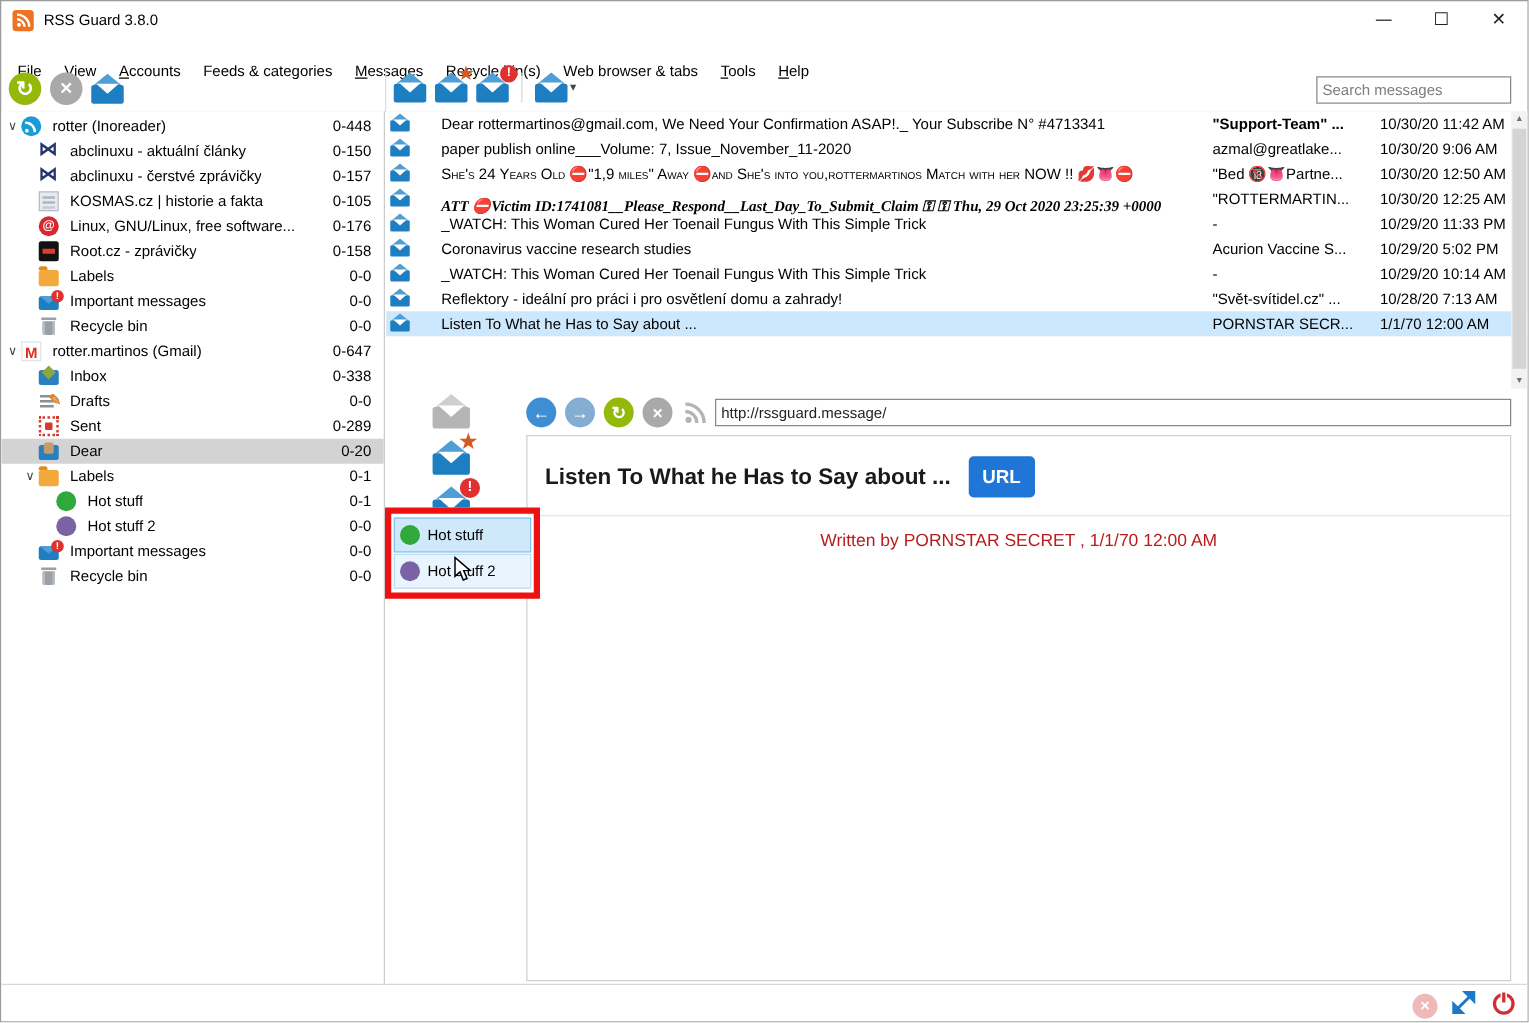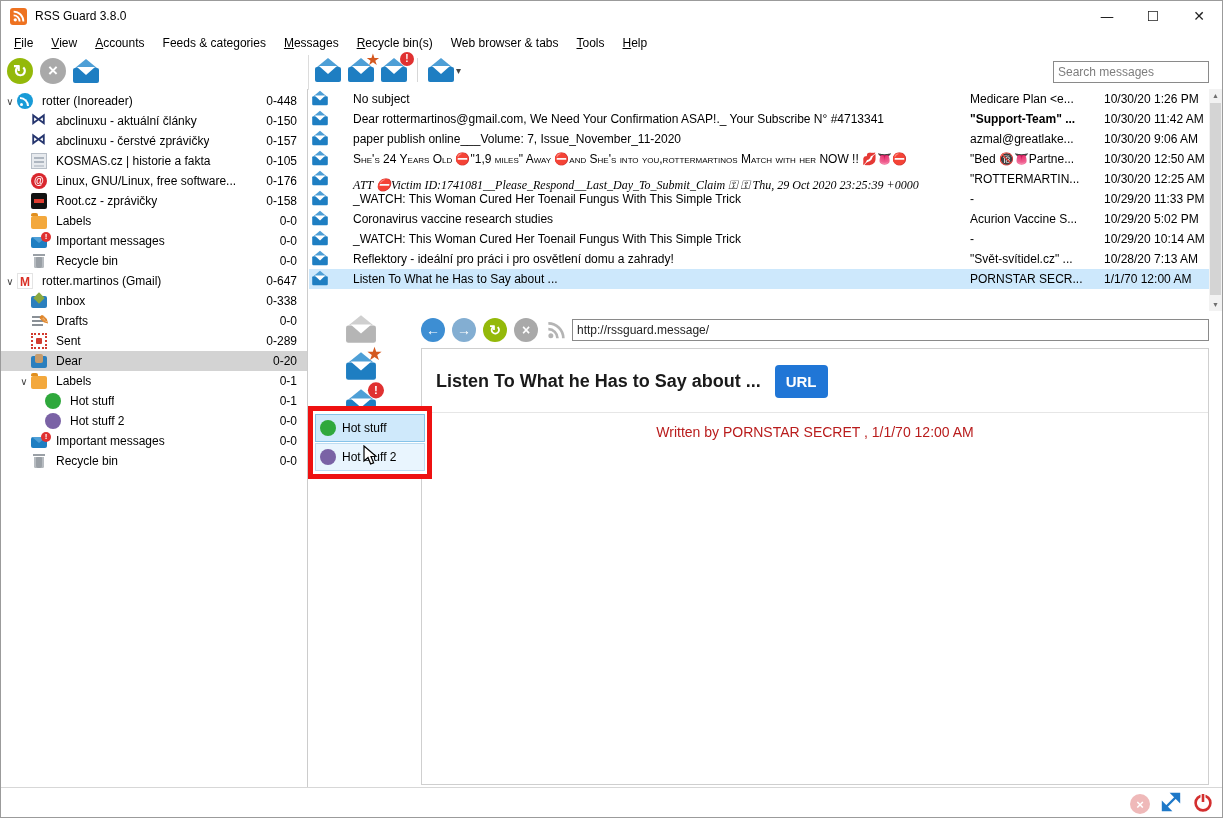--- a/index.html
+++ b/index.html
@@ -6,21 +6,21 @@
   #win{position:relative;width:1221px;height:816px;border:1px solid #9b9b9b;background:#fff;overflow:hidden;}
 
   
   #titlebar{position:absolute;top:0;left:0;right:0;height:30px;display:flex;align-items:center;}
   #appicon{width:17px;height:17px;background:#ee7220;border-radius:3px;margin-left:9px;display:flex;align-items:center;justify-content:center;}
   #apptitle{font-size:12px;color:#000;margin-left:8px;}
   #winctrls{position:absolute;right:0;top:0;height:30px;display:flex;}
   .wbtn{width:46px;height:30px;display:flex;align-items:center;justify-content:center;font-size:14px;color:#222;font-family:"DejaVu Sans",sans-serif;}
 
   
-  #menubar{position:absolute;top:30px;left:0;right:0;height:24px;display:flex;align-items:center;padding-left:4px;}
+  #menubar{position:absolute;top:44px;left:0;right:0;height:24px;display:flex;align-items:center;padding-left:4px;}
   .menu-item{font-size:12px;color:#000;padding:3px 9px;}
   .menu-item u{text-decoration:underline;}
 
   
   #toolbar{position:absolute;top:54px;left:0;right:0;height:34px;border-bottom:1px solid #e3e3e3;}
   #feed-tools{position:absolute;left:6px;top:3px;display:flex;align-items:center;gap:7px;}
   #msg-tools{position:absolute;left:314px;top:3px;display:flex;align-items:center;gap:7px;}
   #toolbar .tbdiv{position:absolute;left:307px;top:0;bottom:0;width:1px;background:#dcdcdc;}
   .vsep{width:1px;height:24px;background:#d7d7d7;margin:0 3px;}
   .cir{width:26px;height:26px;border-radius:50%;color:#fff;display:flex;align-items:center;justify-content:center;font-size:17px;font-weight:bold;}
@@ -83,21 +83,21 @@
   .label-purple-icon{background:#7a62a5;border-radius:50%;}
 
   
   #msglist{position:absolute;top:88px;left:308px;right:0;height:222px;background:#fff;}
   .msg-row{display:flex;align-items:center;height:20px;font-size:12px;color:#000;padding-right:14px;}
   .msg-row.selected{background:#cde8fc;}
   .msg-row .envslot{width:30px;flex:none;}
   .msg-row .env{transform:scale(.6);transform-origin:8px 50%;}
   .msg-subject{flex:1;padding-left:14px;white-space:nowrap;overflow:hidden;text-overflow:clip;}
   .msg-subject.smallcaps{font-variant:small-caps;}
-  .msg-subject.boldserif{font-family:"Liberation Serif",serif;font-weight:normal;font-style:italic;margin-top:12px;}
+  .msg-subject.boldserif{font-family:"Liberation Serif",serif;font-weight:bold;font-style:italic;margin-top:12px;}
   .msg-author{width:128px;flex:none;white-space:nowrap;overflow:hidden;}
   .msg-author.bold{font-weight:bold;}
   .msg-date{width:104px;flex:none;padding-left:6px;white-space:nowrap;}
   #msgscroll{position:absolute;top:88px;right:0;width:13px;height:222px;background:#f2f2f2;}
   #msgscroll .arr{position:absolute;left:0;width:13px;height:13px;color:#6f6f6f;font-size:7px;text-align:center;line-height:13px;}
   #msgscroll .thumb{position:absolute;left:1px;top:14px;width:11px;height:192px;background:#d4d4d4;}
 
   
   #preview{position:absolute;top:310px;left:308px;right:0;bottom:29px;background:#fff;}
   #sidestrip{position:absolute;left:34px;top:3px;width:36px;display:flex;flex-direction:column;align-items:center;gap:7px;}
@@ -336,26 +336,20 @@
       <div class="feed-row">
         <span class="spacer" style="width: 16px;"></span>
         <span class="chev"></span>
         <span class="fi recycle-bin-icon"></span>
         <span class="flabel">Recycle bin</span>
         <span class="fcount">0-0</span>
       </div>
     </div>
 
   <div id="msglist">
-      <div class="msg-row">
-        <span class="envslot"><span class="env"><span class="b"></span><span class="f"></span><span class="p"></span></span></span>
-        <span class="msg-subject ">No subject</span>
-        <span class="msg-author">Medicare Plan &lt;e...</span>
-        <span class="msg-date">10/30/20 1:26 PM</span>
-      </div>
       <div class="msg-row">
         <span class="envslot"><span class="env"><span class="b"></span><span class="f"></span><span class="p"></span></span></span>
         <span class="msg-subject ">Dear rottermartinos@gmail.com, We Need Your Confirmation ASAP!._ Your Subscribe N° #4713341</span>
         <span class="msg-author bold">"Support-Team" ...</span>
         <span class="msg-date">10/30/20 11:42 AM</span>
       </div>
       <div class="msg-row">
         <span class="envslot"><span class="env"><span class="b"></span><span class="f"></span><span class="p"></span></span></span>
         <span class="msg-subject ">paper publish online___Volume: 7, Issue_November_11-2020</span>
         <span class="msg-author">azmal@greatlake...</span>

